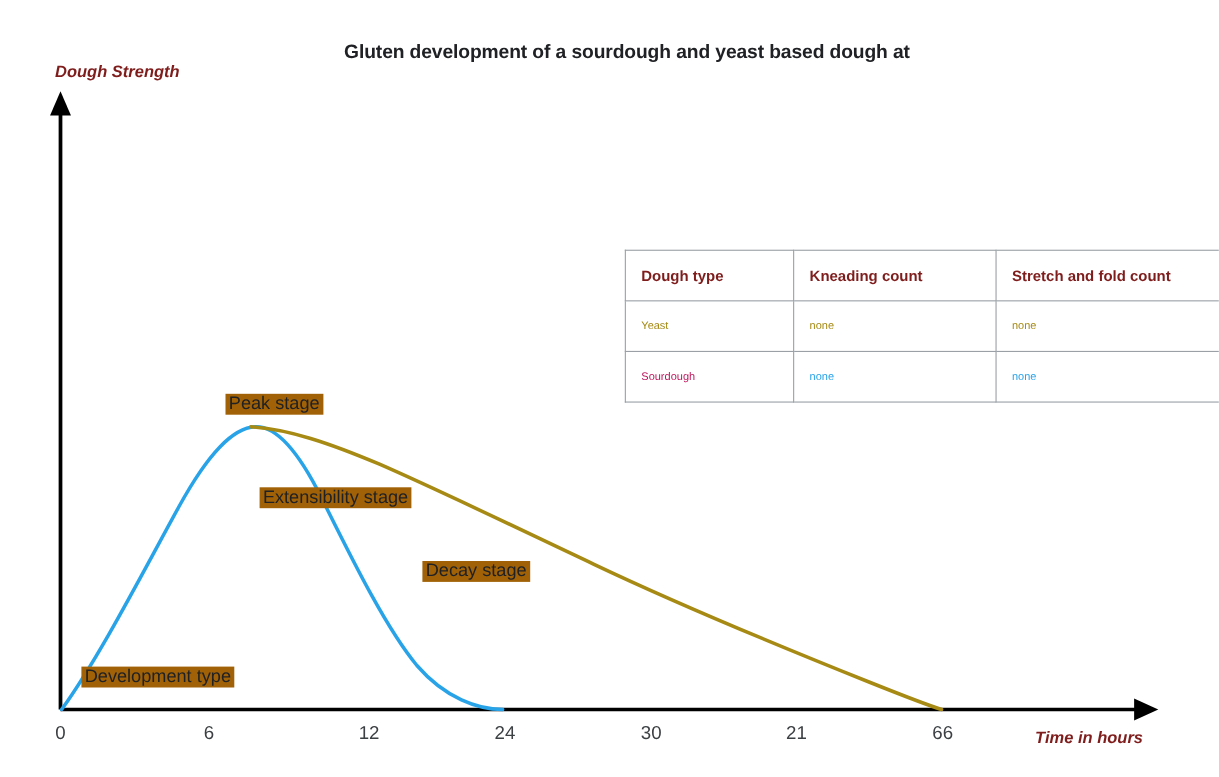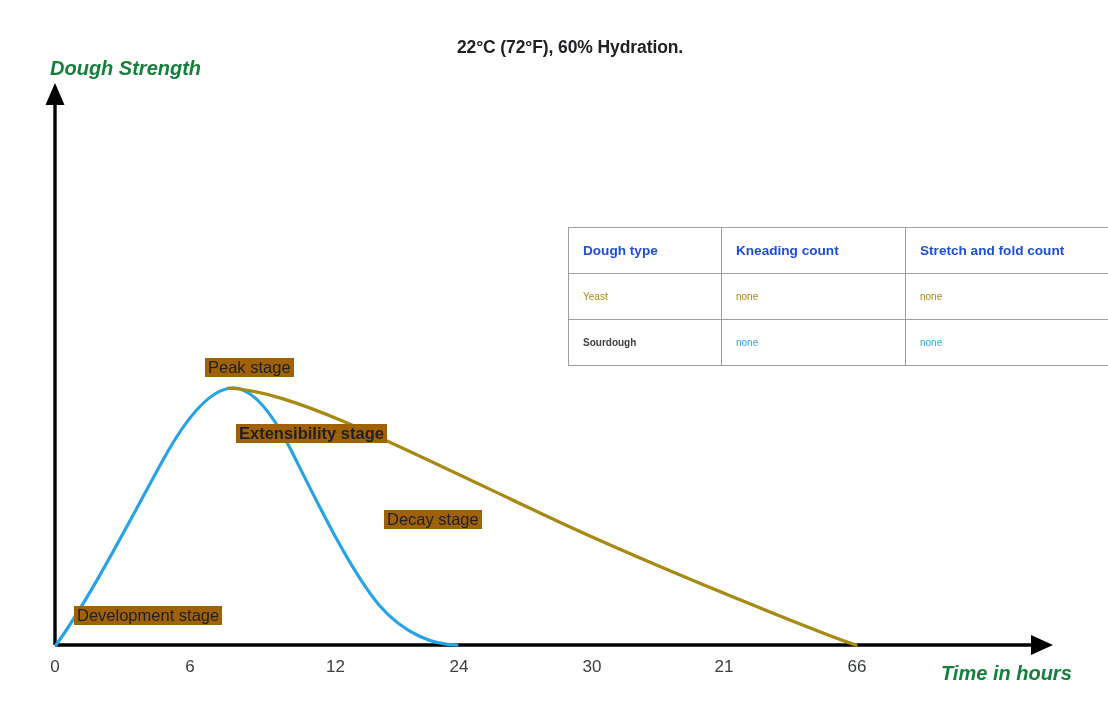--- a/index.html
+++ b/index.html
@@ -35,23 +35,23 @@
     font-weight: bold;
     line-height: 1.33;
     color: #202124;
     letter-spacing: -0.1px;
   }
 
   
   .axis-title {
     position: absolute;
     font-style: italic;
-    font-size: 20px;
+    font-size: 15px;
     font-weight: 600;
-    color: #15803d;
+    color: #7f1d1d;
     white-space: nowrap;
   }
   #ylabel { left: 50px;  top: 57px; }
   #xlabel { left: 941px; top: 662px; font-weight: 600; }
 
   
   .tick-label {
     position: absolute;
     font-size: 17px;
     color: #3c4043;
@@ -66,21 +66,21 @@
   .curve-label {
     position: absolute;
     font-size: 16.5px;
     color: #202124;
     white-space: nowrap;
     background: #a16207;
     padding: 0 3px;
   }
   #lbl-development  { left: 74px;  top: 606px; }
   #lbl-peak         { left: 205px; top: 358px; }
-  #lbl-extensibility{ left: 236px; top: 424px; font-weight: bold; }
+  #lbl-extensibility{ left: 236px; top: 443px; }
   #lbl-decay        { left: 384px; top: 510px; }
 
   
   #data-table {
     position: absolute;
     left: 568px;
     top: 227px;
     width: 462px;
     border-collapse: collapse;
     background: #ffffff;
@@ -91,35 +91,35 @@
     border: 1px solid #9aa0a6;
     padding: 0 14px;
     height: 45px;
     font-size: 10px;
     text-align: left;
     vertical-align: middle;
     background: #ffffff;
   }
   #data-table th {
     font-weight: bold;
-    color: #1d4ed8;
+    color: #7f1d1d;
     font-size: 13.6px;
   }
   #data-table td { font-weight: normal; }
   .col-0 { width: 124px; }
   .col-1 { width: 155px; }
   .col-2 { width: 183px; }
 </style>
 </head>
 <body>
 
 <div id="chart-root">
 
   <div class="chart-title">
-    <div>22°C (72°F), 60% Hydration.</div>
+    <div>Gluten development of a sourdough and yeast based dough at</div>
   </div>
 
   <svg id="plot-svg" width="1108" height="706" viewBox="0 0 1108 706" style="position:absolute;left:0;top:0;">
 
     <g>
       <line x1="55" y1="645" x2="55" y2="95" stroke="#000000" stroke-width="3.4"></line>
       <polygon points="55,83 45.5,105 64.5,105" fill="#000000"></polygon>
     </g>
 
     <g>
@@ -145,40 +145,40 @@
   <div class="axis-title" id="xlabel">Time in hours</div>
 
   <div class="tick-label" style="left:55px;">0</div>
   <div class="tick-label" style="left:190px;">6</div>
   <div class="tick-label" style="left:325px;text-align:right;">12</div>
   <div class="tick-label" style="left:459px;">24</div>
   <div class="tick-label" style="left:592px;">30</div>
   <div class="tick-label" style="left:724px;">21</div>
   <div class="tick-label" style="left:857px;">66</div>
 
-  <div class="curve-label" id="lbl-development">Development stage</div>
+  <div class="curve-label" id="lbl-development">Development type</div>
   <div class="curve-label" id="lbl-peak">Peak stage</div>
   <div class="curve-label" id="lbl-extensibility">Extensibility stage</div>
   <div class="curve-label" id="lbl-decay">Decay stage</div>
 
   <table id="data-table">
     <thead>
       <tr>
         <th class="col-0">Dough type</th>
         <th class="col-1">Kneading count</th>
         <th class="col-2">Stretch and fold count</th>
       </tr>
     </thead>
     <tbody>
       <tr>
         <td class="col-0" style="color:#a68a14;">Yeast</td>
         <td class="col-1" style="color:#a68a14;">none</td>
         <td class="col-2" style="color:#a68a14;">none</td>
       </tr>
       <tr>
-        <td class="col-0" style="color:#404040;font-weight:bold;">Sourdough</td>
+        <td class="col-0" style="color:#be185d;">Sourdough</td>
         <td class="col-1" style="color:#29a3e8;">none</td>
         <td class="col-2" style="color:#29a3e8;">none</td>
       </tr>
     </tbody>
   </table>
 
 </div>
 
 </body></html>

